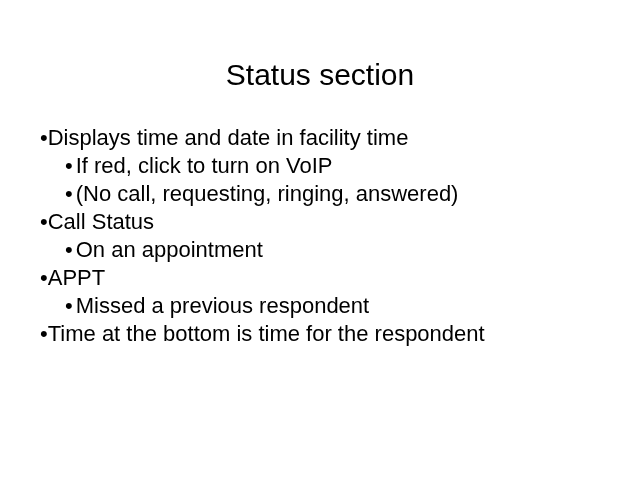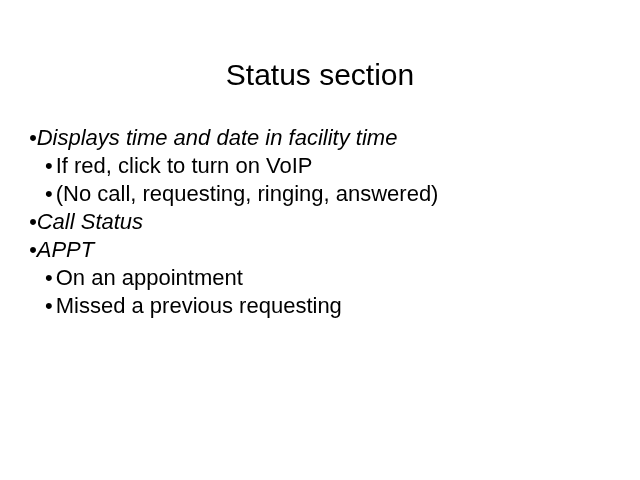--- a/index.html
+++ b/index.html
@@ -48,26 +48,25 @@
 
   .bullet-line {
     font-size: 22px;
     line-height: 28px;
     color: #000000;
     white-space: nowrap;
     display: block;
   }
 
   .bullet-line.level-1 {
-    padding-left: 29px;
-    font-style: italic;
+    padding-left: 40px;
   }
 
   .bullet-line.level-2 {
-    padding-left: 45px;
+    padding-left: 65px;
   }
 
   .bullet-mark {
     display: inline;
     font-size: 22px;
   }
 
   
   .level-1 .bullet-mark {
     margin-right: 0px;
@@ -88,18 +87,19 @@
 <div id="slide">
 
   <h1 id="slide-title">Status section</h1>
 
   <div id="slide-body">
 
   <div class="bullet-line level-1"><span class="bullet-mark">•</span><span class="bullet-text">Displays time and date in facility time</span></div>
       <div class="bullet-line level-2"><span class="bullet-mark">•</span><span class="bullet-text">If red, click to turn on VoIP</span></div>
       <div class="bullet-line level-2"><span class="bullet-mark">•</span><span class="bullet-text">(No call, requesting, ringing, answered)</span></div>
       <div class="bullet-line level-1"><span class="bullet-mark">•</span><span class="bullet-text">Call Status</span></div>
+      <div class="bullet-line level-2"><span class="bullet-mark">•</span><span class="bullet-text">On an appointment</span></div>
       <div class="bullet-line level-1"><span class="bullet-mark">•</span><span class="bullet-text">APPT</span></div>
-      <div class="bullet-line level-2"><span class="bullet-mark">•</span><span class="bullet-text">On an appointment</span></div>
-      <div class="bullet-line level-2"><span class="bullet-mark">•</span><span class="bullet-text">Missed a previous requesting</span></div>
+      <div class="bullet-line level-2"><span class="bullet-mark">•</span><span class="bullet-text">Missed a previous respondent</span></div>
+      <div class="bullet-line level-1"><span class="bullet-mark">•</span><span class="bullet-text">Time at the bottom is time for the respondent</span></div>
     </div>
 
 </div>
 
 </body></html>

